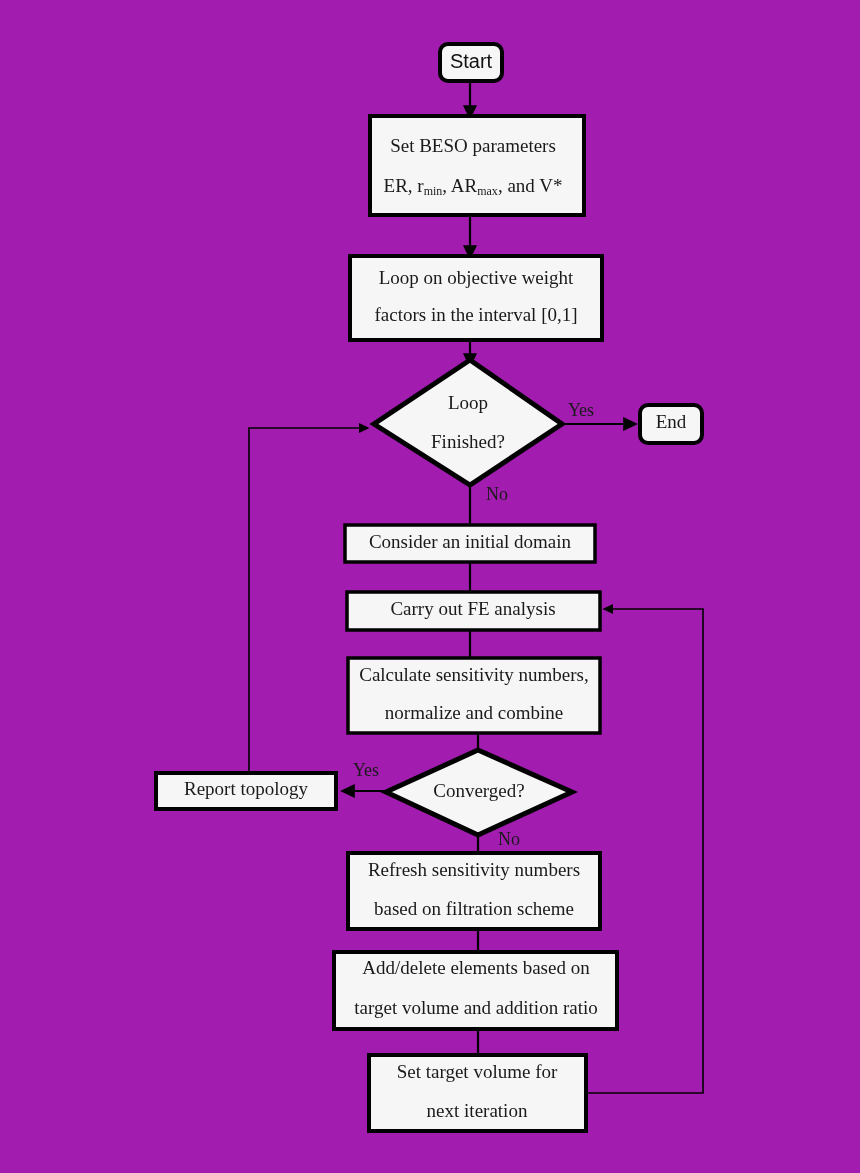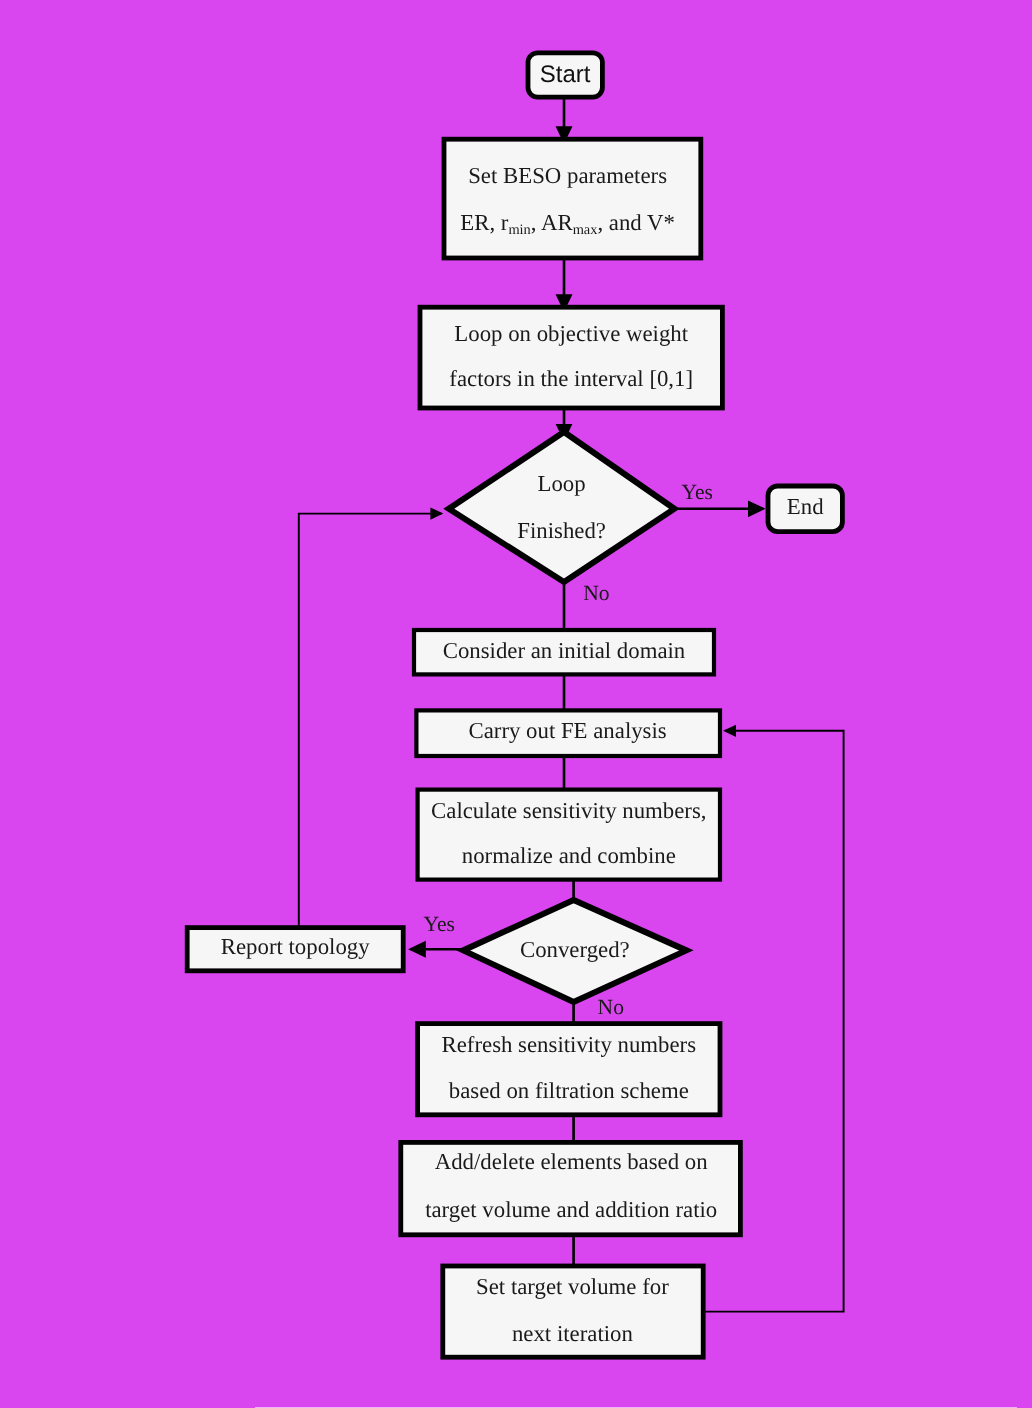--- a/index.html
+++ b/index.html
@@ -10,21 +10,21 @@
   body {
     width: 860px;
     height: 1173px;
     font-family: "Liberation Serif", serif;
     overflow: hidden;
   }
   #flowchart-root {
     position: relative;
     width: 860px;
     height: 1173px;
-    background: #d946ef;
+    background: #a21caf;
   }
   svg#chart {
     display: block;
     width: 860px;
     height: 1173px;
   }
   .shape-box {
     fill: #f6f6f6;
     stroke: #000000;
     stroke-width: 4;

